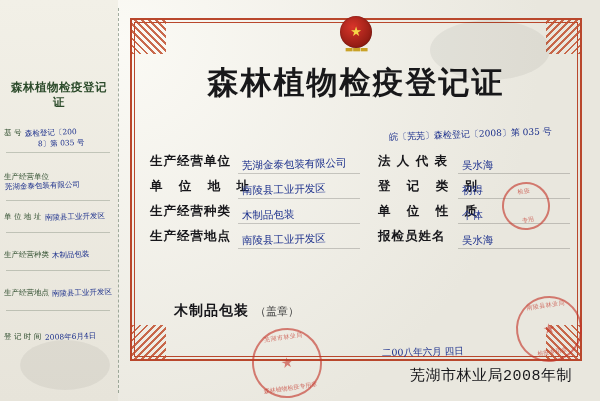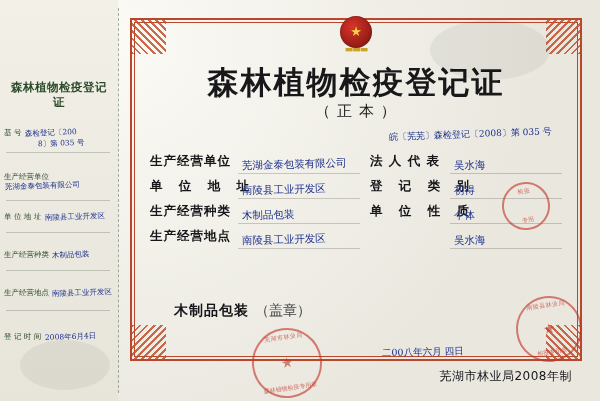--- a/index.html
+++ b/index.html
@@ -182,21 +182,21 @@
     position: relative;
     height: 25px;
   }
   .fcell {
     position: absolute;
     top: 0;
     height: 25px;
     white-space: nowrap;
   }
   .fcell.left  { left: 0;   width: 210px; }
-  .fcell.right { left: 220px; width: 192px; }
+  .fcell.right { left: 228px; width: 192px; }
   .flabel {
     font-size: 12.5px;
     font-weight: bold;
     color: #16161a;
     letter-spacing: 1px;
   }
   .flabel.sp { letter-spacing: 6px; }
   .fvalue {
     position: absolute;
     bottom: 2px;
@@ -226,40 +226,41 @@
     position: absolute;
     top: 0;
     font-size: 14px;
     font-weight: bold;
     color: #16161a;
     letter-spacing: 1px;
   }
   .issuer .blk.a { left: 24px; }
   .issuer .blk.b { left: 222px; }
   .issuer .tiny {
-    font-size: 14px;
+    font-size: 11px;
     font-weight: normal;
     color: #444;
     letter-spacing: 0;
   }
   .issuer .date {
     position: absolute;
     left: 232px; top: 44px;
     font-size: 9.5px;
     color: #1b2f8c;
     font-family: "DejaVu Serif", serif;
     transform: rotate(-1.5deg);
     white-space: nowrap;
   }
   .footer {
     position: absolute;
     right: 16px; bottom: 6px;
-    font-size: 12px;
+    font-size: 15px;
     color: #16161a;
     letter-spacing: .5px;
+    font-family: Liberation Mono, monospace;
   }
   
   .seal {
     position: absolute;
     border-radius: 50%;
     border: 2.5px solid rgba(196,52,40,.62);
     color: rgba(196,52,40,.68);
     display: flex;
     align-items: center;
     justify-content: center;
@@ -351,21 +352,20 @@
     <div class="corner bl"></div>
     <div class="corner br"></div>
 
     <div class="emblem">
       <div class="disc"></div>
       <div class="star">★</div>
       <div class="wheat">▬▬▬</div>
     </div>
 
     <div class="title">森林植物检疫登记证</div>
-    <div class="subtitle">（ 正 本 ）</div>
 
     <div class="serial">
       <span class="hand">皖〔芜芜〕森检登记〔2008〕第 035 号</span>
     </div>
 
     <div class="fields">
 
       <div class="frow">
         <div class="fcell left">
           <span class="flabel">生产经营单位</span>
@@ -405,20 +405,21 @@
         </div>
       </div>
 
       <div class="frow">
         <div class="fcell left">
           <span class="flabel">生产经营地点</span>
           <span class="fvalue l">南陵县工业开发区</span>
           <span class="fline" style="left:88px; width:122px;"></span>
         </div>
         <div class="fcell right">
+          <span class="flabel">报检员姓名</span>
           <span class="fvalue r">吴水海</span>
           <span class="fline" style="left:80px; width:112px;"></span>
         </div>
       </div>
     </div>
 
     <div class="issuer">
       <div class="blk a">
         <span>木制品包装</span>
         <span class="tiny">（盖章）</span>

